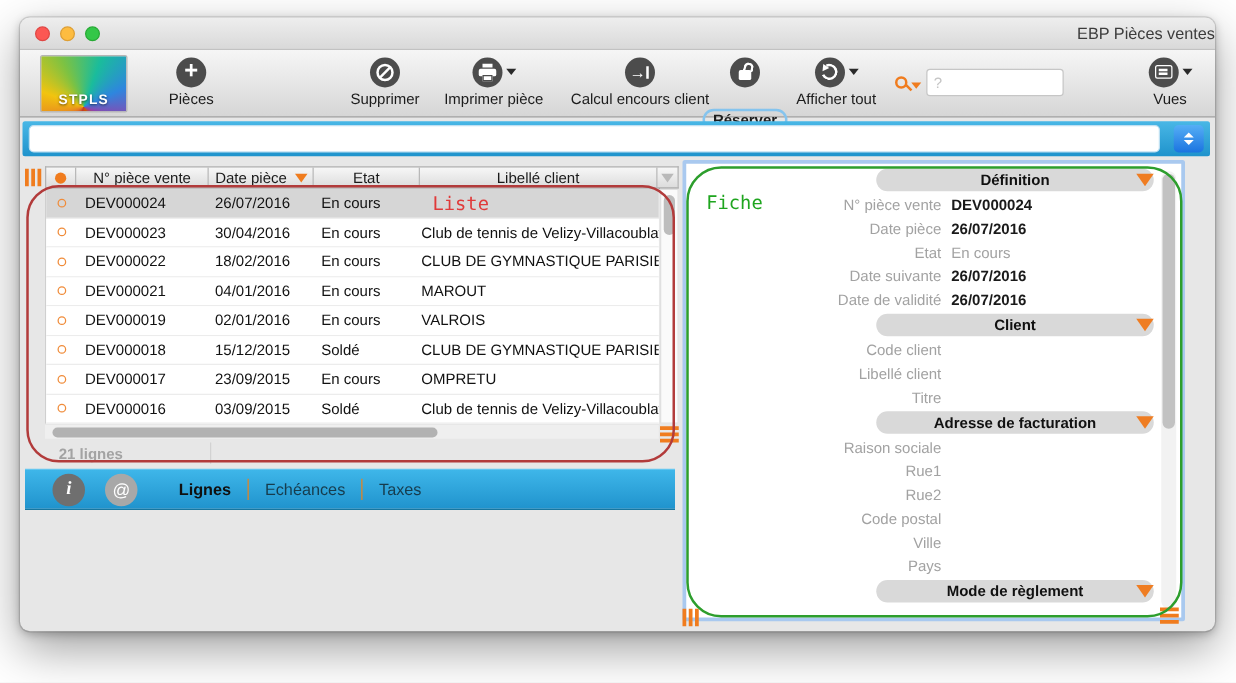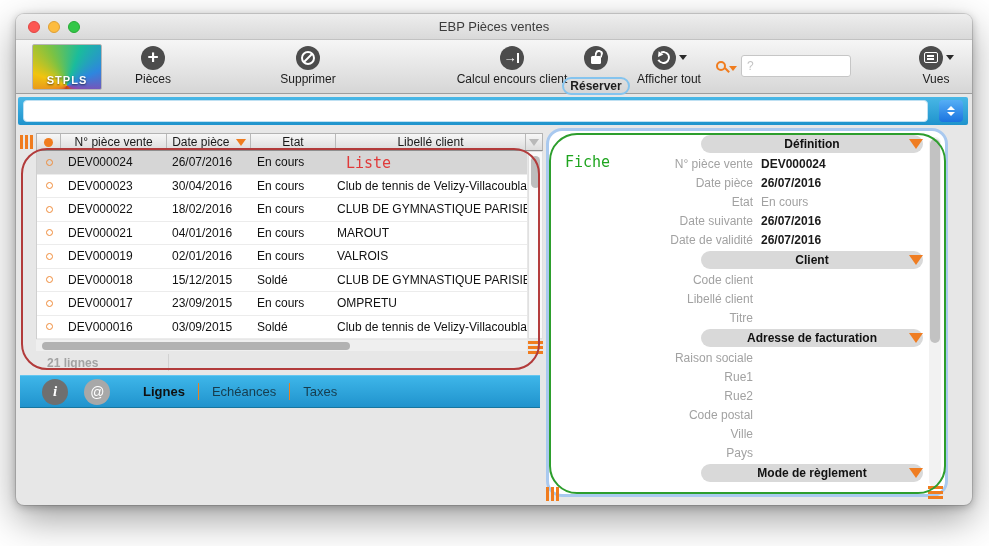--- a/index.html
+++ b/index.html
@@ -9,35 +9,35 @@
     background:#e7e7e7; border-radius:8px; overflow:hidden;
     box-shadow:0 14px 38px rgba(0,0,0,.38), 0 2px 8px rgba(0,0,0,.25), 0 0 0 1px rgba(0,0,0,.12); }
 
   
   .titlebar { position:absolute; left:0; top:0; right:0; height:26px;
     background:linear-gradient(#eeeeee,#d9d9d9); border-bottom:1px solid #c2c2c2; }
   .tl { position:absolute; top:7px; width:12px; height:12px; border-radius:50%; }
   .tl.red    { left:12px; background:#fc5753; border:1px solid #df4744; }
   .tl.yellow { left:32px; background:#fdbc40; border:1px solid #de9f34; }
   .tl.green  { left:52px; background:#33c748; border:1px solid #27aa35; }
-  .wtitle { position:absolute; left:0; right:0; top:5px; text-align:center; font-size:13px; color:#3c3c3c; }
+  .wtitle { position:absolute; left:0; right:0; top:5px; text-align:right; font-size:13px; color:#3c3c3c; }
 
   
   .toolbar { position:absolute; left:0; top:26px; right:0; height:54px;
     background:linear-gradient(#f6f6f6,#d6d6d6); border-bottom:1px solid #9e9e9e; }
   .logo { position:absolute; left:16px; top:4px; width:70px; height:46px; border:1px solid #b5b5b5; border-radius:2px;
     background:conic-gradient(from 200deg at 50% 92%, #c0392b, #e67e22, #f1c40f, #7dc242, #1abc9c, #2e86de, #8e44ad, #d35400, #c0392b);
     display:flex; align-items:flex-end; justify-content:center; }
   .logo span { color:#fff; font-weight:bold; font-size:11px; letter-spacing:1px; text-shadow:0 1px 2px rgba(0,0,0,.6); padding-bottom:3px; }
   .tbtn { position:absolute; top:5px; display:flex; flex-direction:column; align-items:center; cursor:default; }
   .tbtn .iconrow { display:flex; align-items:center; height:25px; }
   .icircle { width:24px; height:24px; border-radius:50%; background:#4c4c4c; position:relative;
     display:flex; align-items:center; justify-content:center; color:#fff; flex:none; }
   .tlabel { font-size:12px; color:#1c1c1c; margin-top:2px; white-space:nowrap; }
-  .tlabel.focusring { border:2px solid #85c4ee; border-radius:10px; padding:0 6px; margin-top:7px; font-weight:bold; }
+  .tlabel.focusring { border:2px solid #85c4ee; border-radius:10px; padding:0 6px; margin-top:17px; font-weight:bold; }
   .caret { width:0; height:0; border-left:4px solid transparent; border-right:4px solid transparent;
     border-top:5px solid #2a2a2a; margin-left:3px; }
   
   .g-plus::before { content:"+"; font-size:19px; font-weight:bold; line-height:1; margin-top:-2px; }
   .g-copy .sqa { position:absolute; left:5px; top:8px; width:10px; height:10px; border:1.6px solid #fff; border-radius:2px; }
   .g-copy .sqb { position:absolute; right:5px; top:6px; width:7px; height:7px; background:#fff; border-radius:1px; }
   .g-noentry .ring { width:14px; height:14px; border:2px solid #fff; border-radius:50%; position:relative; }
   .g-noentry .ring::after { content:""; position:absolute; left:4px; top:-1px; width:2px; height:12px; background:#fff; transform:rotate(45deg); }
   .g-printer .ptop { position:absolute; left:8px; top:5px; width:8px; height:3px; background:#fff; }
   .g-printer .pbody{ position:absolute; left:5px; top:9px; width:14px; height:6px; background:#fff; border-radius:1.5px; }
@@ -112,21 +112,21 @@
     color:#fff; flex:none; }
   .cbadge.info { background:#6f6f6f; margin-left:22px; font-family:"Liberation Serif", serif; font-style:italic; font-weight:bold; font-size:15px; }
   .cbadge.at { background:#a8a8a8; margin-left:16px; font-style:italic; font-size:14px; }
   .tabs { display:flex; align-items:center; margin-left:20px; gap:0; }
   .tab { font-size:13px; color:#173c4d; padding:0 13px; white-space:nowrap; }
   .tab.active { font-weight:bold; color:#101010; }
   .tabsep { width:1px; height:17px; background:#e8821e; }
 
   
   .fiche { position:absolute; left:530px; top:114px; width:402px; height:369px;
-    background:#fff; border:3px solid #a9c9ef; border-radius:16px;padding-left:24px; }
+    background:#fff; border:3px solid #a9c9ef; border-radius:2px;padding-left:24px; }
   .fcontent { position:absolute; left:0; top:2px; right:20px; }
   .fsection { position:relative; height:19px; margin-top:2px; }
   .pill { position:absolute; left:152px; top:0; width:222px; height:18px; background:#d9d9d9; border-radius:9px;
     font-size:12px; font-weight:bold; color:#111; text-align:center; line-height:18px; }
   .pilltri { position:absolute; right:2px; top:4px; width:0; height:0;
     border-left:7px solid transparent; border-right:7px solid transparent; border-top:10px solid #ef7d22; }
   .frow { display:flex; height:19px; align-items:center; font-size:12px; }
   .flabel { width:212px; text-align:right; color:#a2a2a2; padding-right:8px; white-space:nowrap; }
   .fvalue { color:#1a1a1a; font-weight:bold; white-space:nowrap; }
   .fvalue.muted { color:#a2a2a2; font-weight:normal; }
@@ -168,20 +168,31 @@
 
     <div class="tbtn" style="left:255px;width:74px;">
       <div class="iconrow">
           <span class="icircle g-noentry">
             <i class="ring"></i>
           </span>
         </div>
       <span class="tlabel">Supprimer</span>
     </div>
 
+    <div class="tbtn" style="left:333px;width:92px;">
+      <div class="iconrow">
+        <span class="icircle g-printer">
+            <i class="ptop"></i>
+            <i class="pbody"></i>
+            <i class="pout"></i>
+          </span>
+        <span class="caret"></span>
+      </div>
+      <span class="tlabel">Imprimer pièce</span>
+    </div>
 
     <div class="tbtn" style="left:431px;width:130px;">
       <div class="iconrow">
           <span class="icircle g-into"></span>
         </div>
       <span class="tlabel">Calcul encours client</span>
     </div>
 
     <div class="tbtn" style="left:545px;width:70px;">
       <div class="iconrow">

